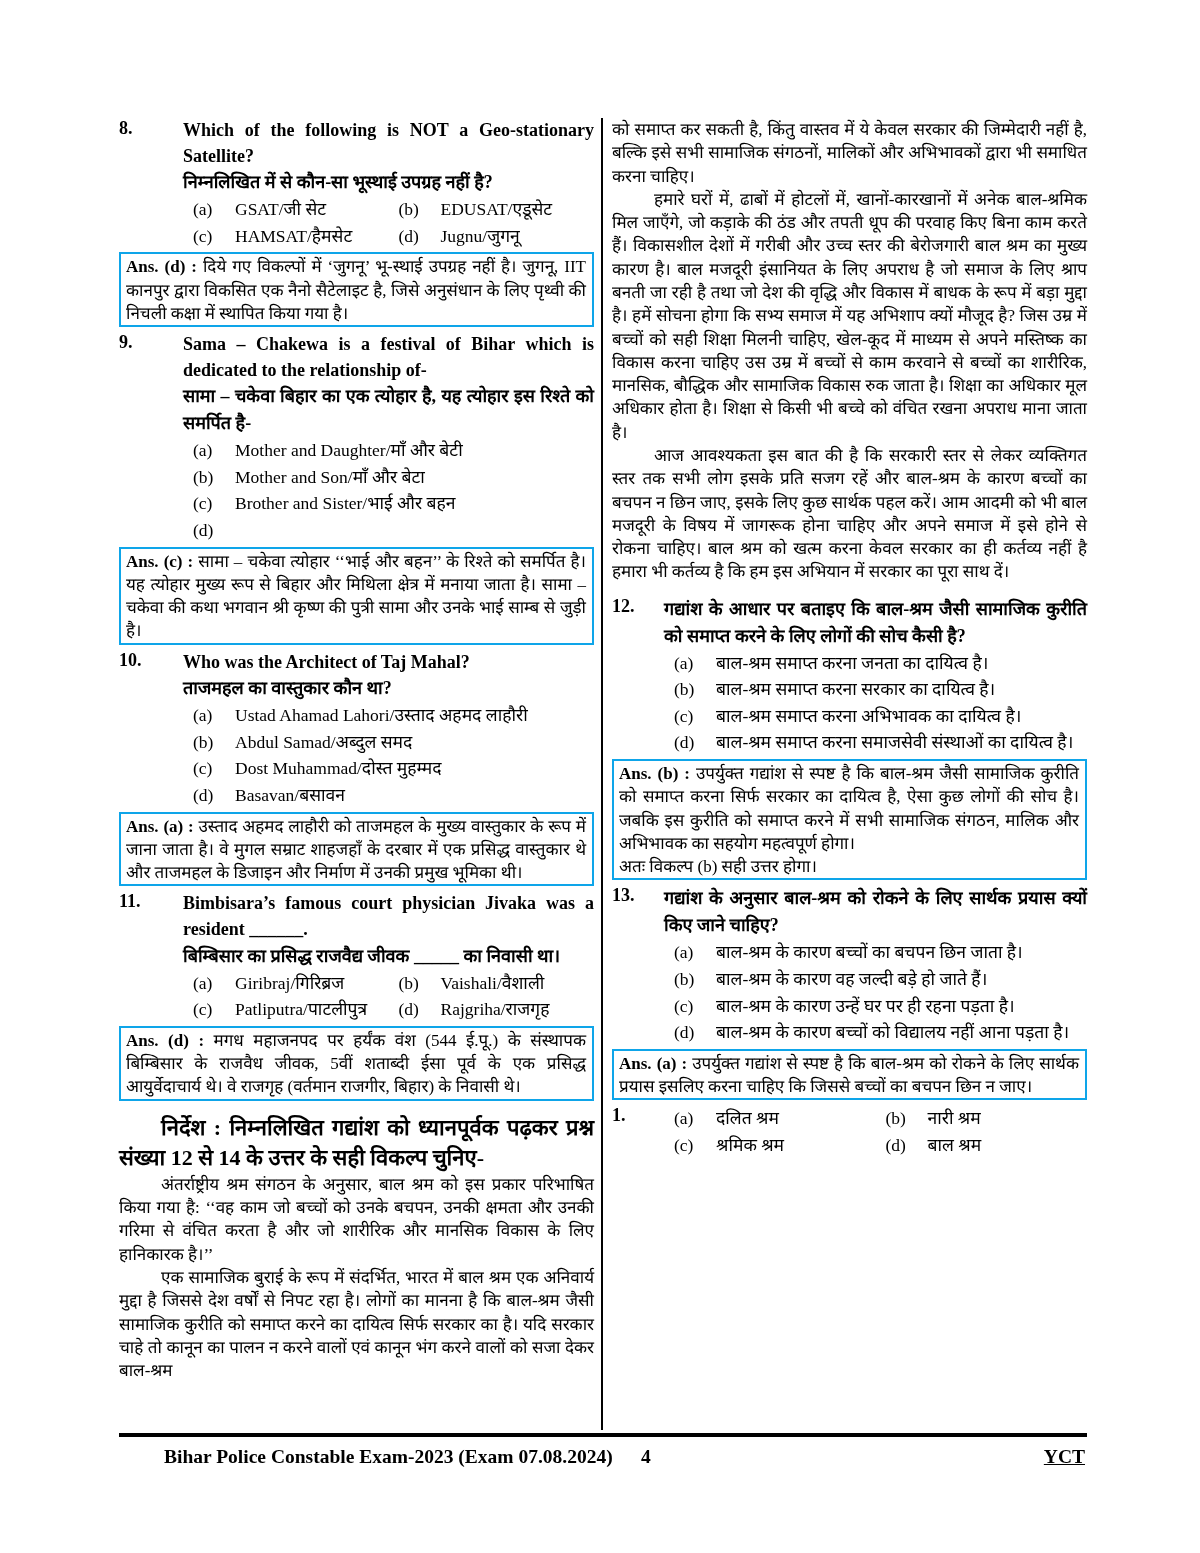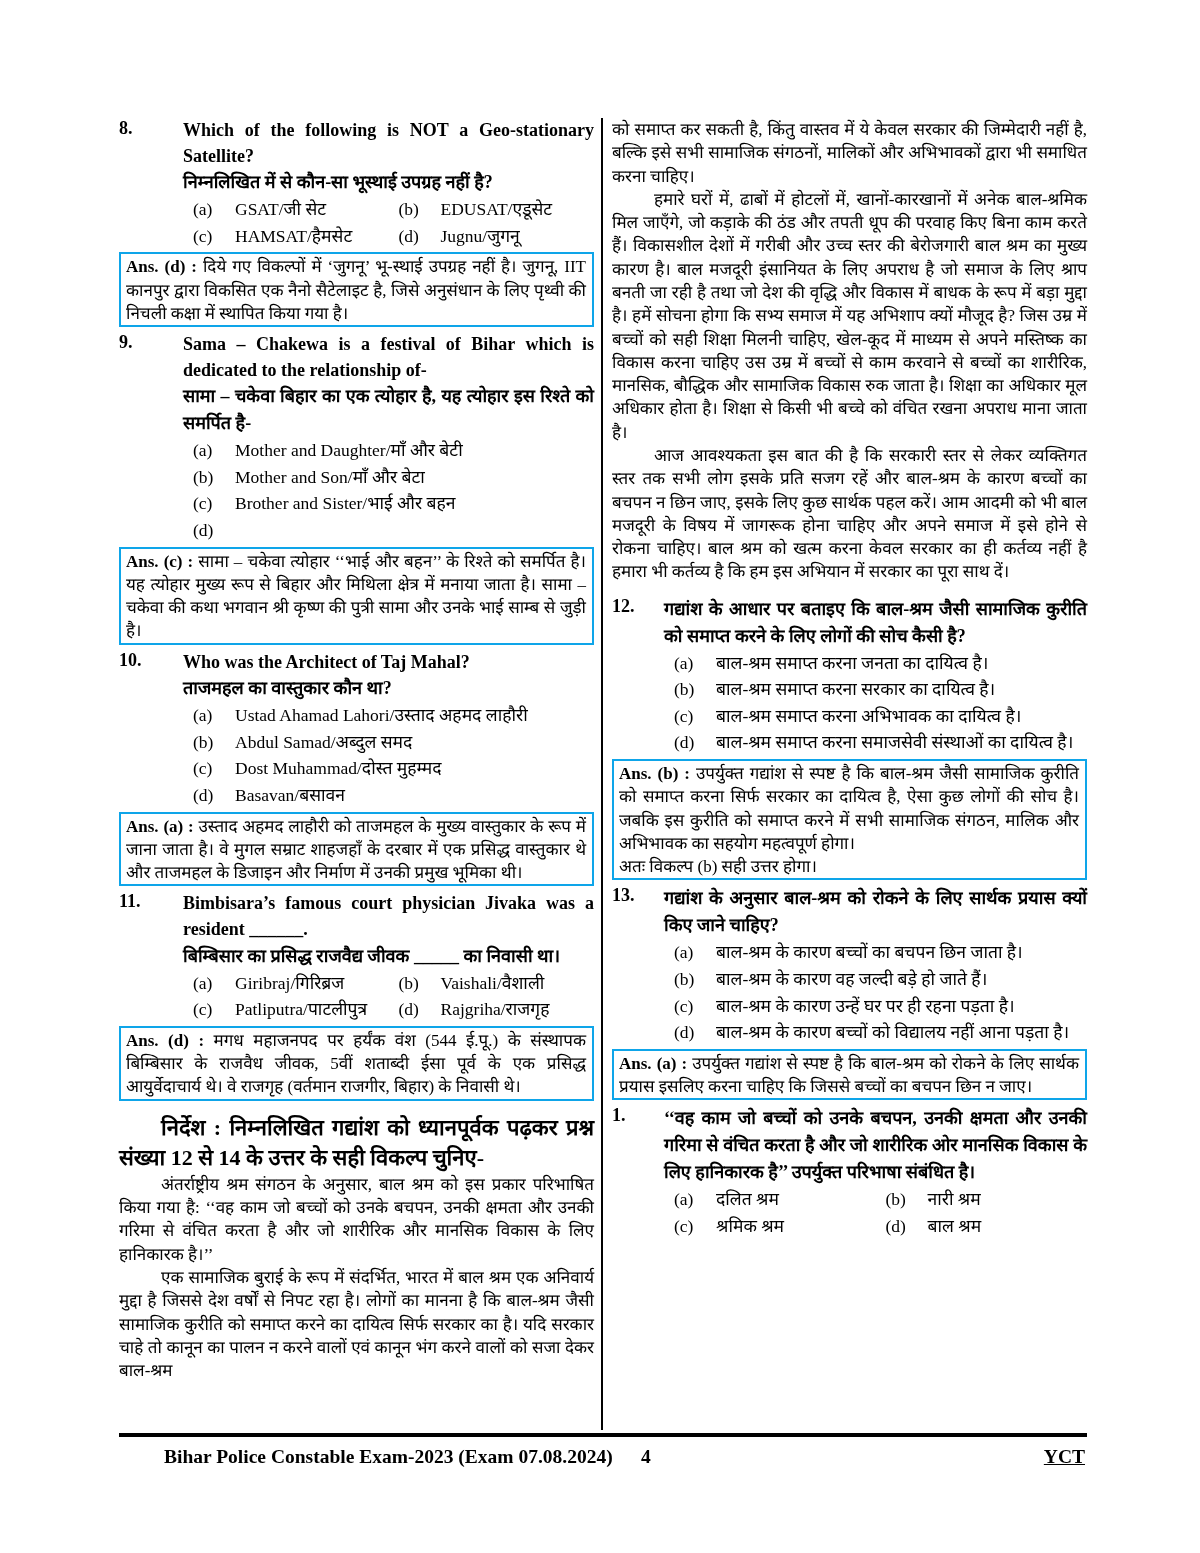--- a/index.html
+++ b/index.html
@@ -227,21 +227,20 @@
             </div>
         </div>
       </div>
       <div class="ans">
         <span class="al">Ans. (a) :</span>
         <span>उपर्युक्त गद्यांश से स्पष्ट है कि बाल-श्रम को रोकने के लिए सार्थक प्रयास इसलिए करना चाहिए कि जिससे बच्चों का बचपन छिन न जाए।</span>
       </div>
 
       <div class="q qr">
         <span class="num">1.</span>
-        <div class="qt hi">‘‘वह काम जो बच्चों को उनके बचपन, उनकी क्षमता और उनकी गरिमा से वंचित करता है और जो शारीरिक ओर मानसिक विकास के लिए हानिकारक है’’ उपर्युक्त परिभाषा संबंधित है।</div>
         <div class="opts2">
           <div class="opt">
               <span class="lab">(a)</span>
               <span class="otext">दलित श्रम</span>
             </div>
           <div class="opt">
               <span class="lab">(b)</span>
               <span class="otext">नारी श्रम</span>
             </div>
           <div class="opt">

